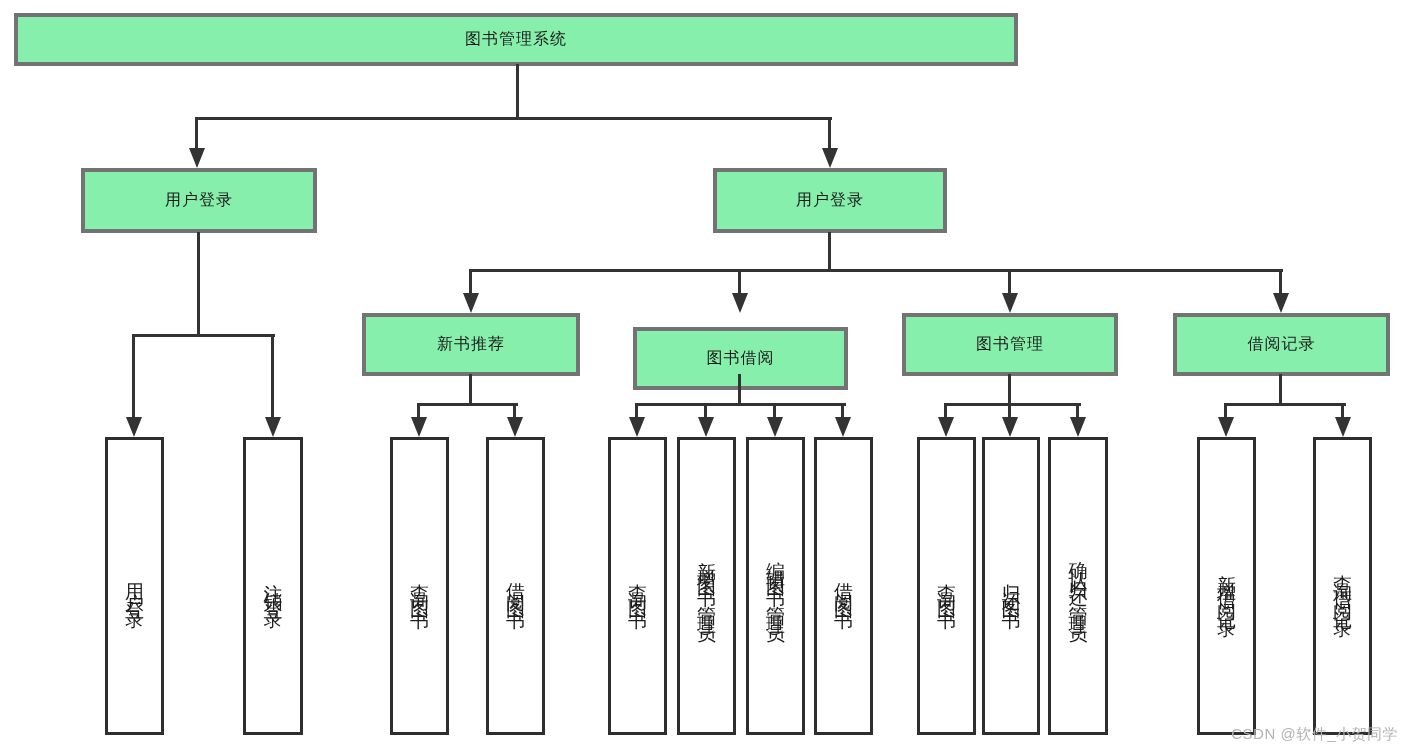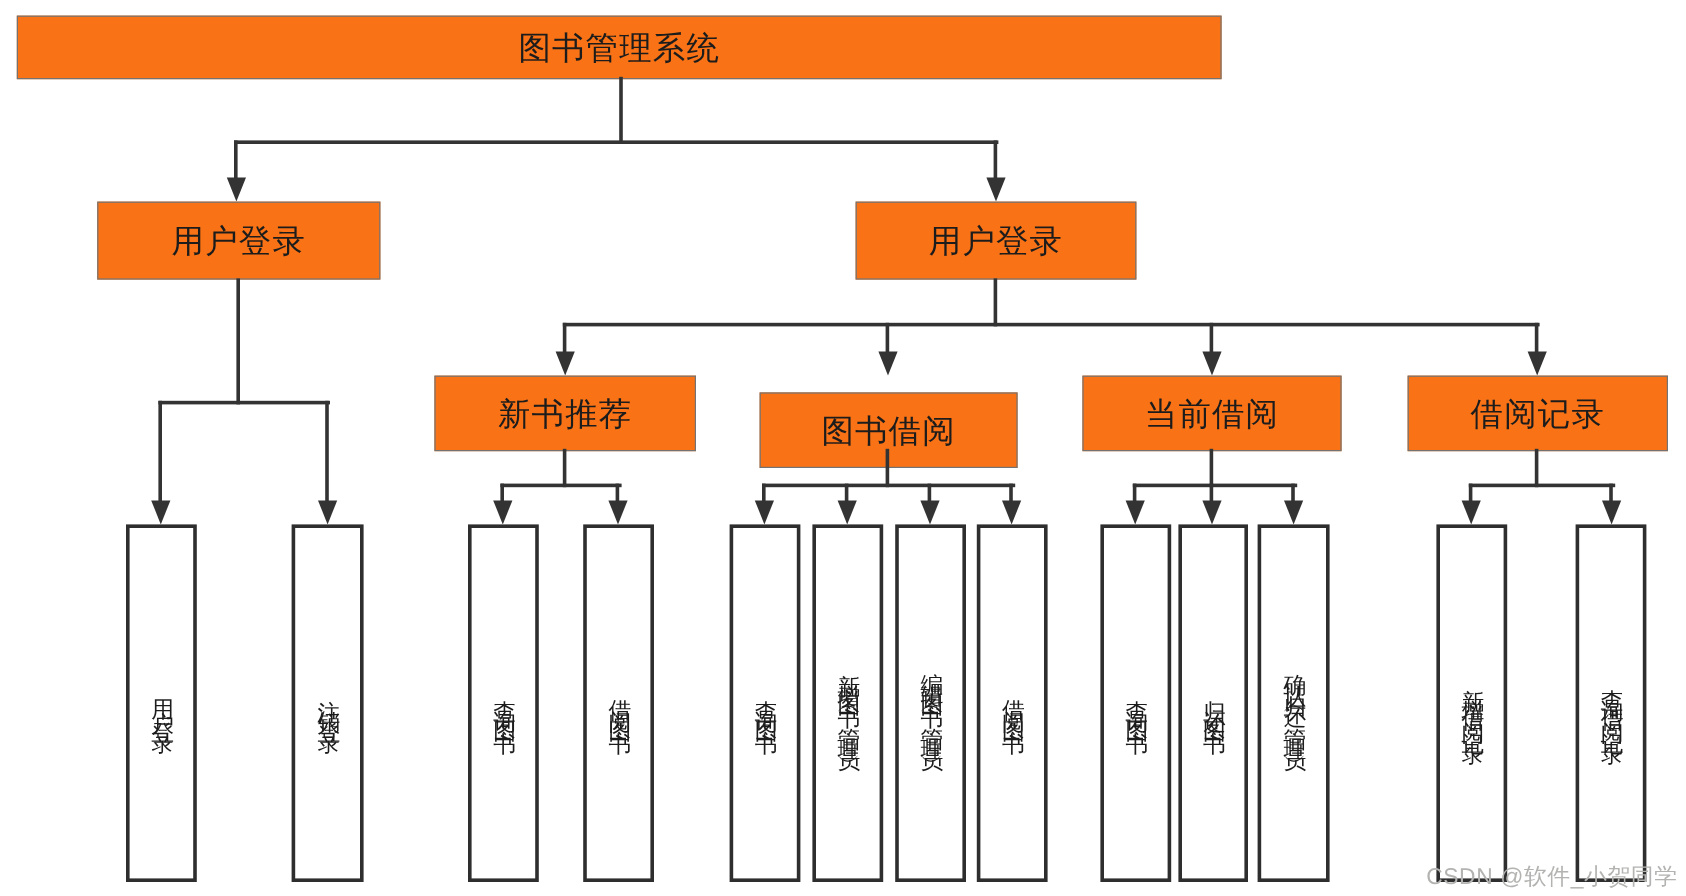--- a/index.html
+++ b/index.html
@@ -7,26 +7,26 @@
     position: relative;
     width: 1405px;
     height: 747px;
     background: #ffffff;
     font-family: "Liberation Sans", "DejaVu Sans", sans-serif;
     overflow: hidden;
   }
   .node {
     position: absolute;
     box-sizing: border-box;
-    border: 1px solid #737373;
-    background: #f97316;
+    border: 4px solid #737373;
+    background: #86efac;
     display: flex;
     align-items: center;
     justify-content: center;
-    font-size: 27px;
+    font-size: 16px;
     letter-spacing: 1px;
     color: #1c1c1c;
     white-space: nowrap;
   }
   .leaf {
     position: absolute;
     box-sizing: border-box;
     border: 3px solid #2e2e2e;
     background: #ffffff;
     top: 437px;
@@ -49,21 +49,21 @@
     width: 0;
     height: 0;
     border-left: 8px solid transparent;
     border-right: 8px solid transparent;
     border-top: 20px solid #333333;
   }
   .watermark {
     position: absolute;
     right: 7px;
     bottom: 3px;
-    font-size: 19px;
+    font-size: 15px;
     color: #b3b3b1;
     letter-spacing: 0.5px;
     white-space: nowrap;
   }
 </style>
 </head>
 <body>
 
 <div id="canvas">
 
@@ -92,21 +92,21 @@
   <div class="arrow" style="left:463px; top:293px;"></div>
   <div class="vline" style="left:738px; top:269px; width:3px; height:30px;"></div>
   <div class="arrow" style="left:732px; top:293px;"></div>
   <div class="vline" style="left:1008px; top:269px; width:3px; height:30px;"></div>
   <div class="arrow" style="left:1002px; top:293px;"></div>
   <div class="vline" style="left:1279px; top:269px; width:3px; height:30px;"></div>
   <div class="arrow" style="left:1273px; top:293px;"></div>
 
   <div class="node" style="left:362px; top:313px; width:218px; height:63px;">新书推荐</div>
   <div class="node" style="left:633px; top:327px; width:215px; height:63px;">图书借阅</div>
-  <div class="node" style="left:902px; top:313px; width:216px; height:63px;">当前借阅</div>
+  <div class="node" style="left:902px; top:313px; width:216px; height:63px;">图书管理</div>
   <div class="node" style="left:1173px; top:313px; width:217px; height:63px;">借阅记录</div>
 
   <div class="vline" style="left:469px; top:374px; width:3px; height:32px;"></div>
   <div class="hline" style="left:417px; top:403px; width:101px; height:3px;"></div>
   <div class="vline" style="left:417px; top:403px; width:3px; height:19px;"></div>
   <div class="arrow" style="left:411px; top:417px;"></div>
   <div class="vline" style="left:513px; top:403px; width:3px; height:19px;"></div>
   <div class="arrow" style="left:507px; top:417px;"></div>
 
   <div class="vline" style="left:738px; top:374px; width:3px; height:32px;"></div>

